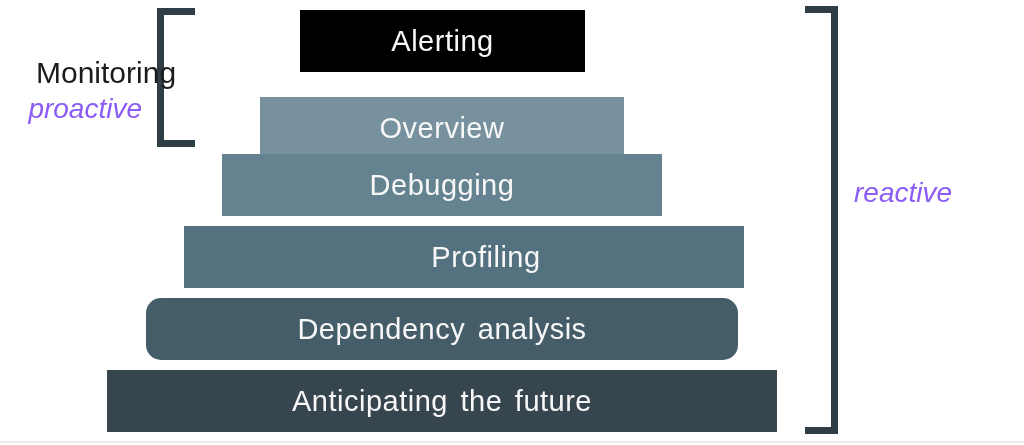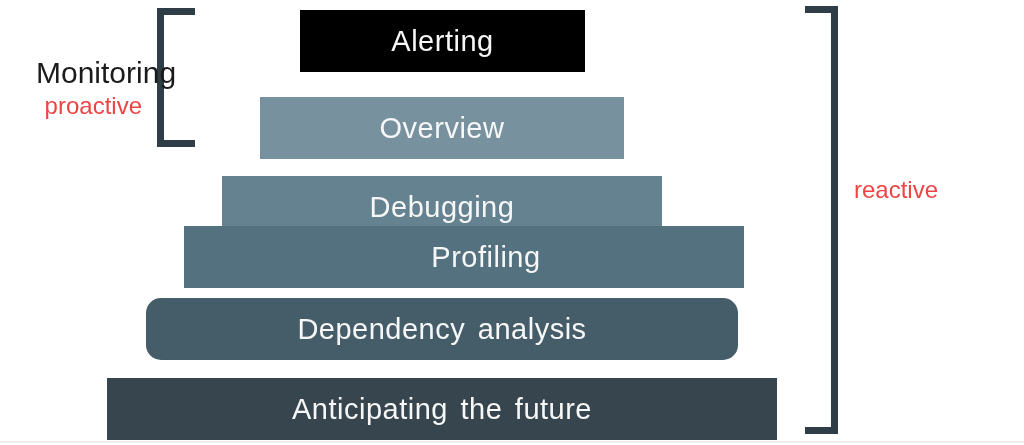--- a/index.html
+++ b/index.html
@@ -68,24 +68,25 @@
     text-align: left;
   }
   .heading {
     font-size: 30px;
     color: #1b1b1b;
     line-height: 1.25;
     white-space: nowrap;
     margin-left: 36px;
   }
   .subheading {
-    font-size: 24px;
-    color: #ef4444;
+    font-size: 28px;
+    color: #8b5cf6;
     line-height: 1.2;
     white-space: nowrap;
+    font-style: italic;
   }
   .right-side .heading { font-size: 29px; }
   
   .bottom-line {
     position: absolute;
     left: 0;
     top: 441px;
     width: 1024px;
     height: 2px;
     background: rgba(0, 0, 0, 0.07);
@@ -95,30 +96,30 @@
 <body>
 
 <div class="canvas">
 
   <div class="layer" style="width: 285px; left: 300px; top: 10px; background: #000000;">
     <span class="layer-label">Alerting</span>
   </div>
   <div class="layer" style="width: 364px; left: 260px; top: 82px; background: rgb(120, 145, 158); margin-top: 15px;">
     <span class="layer-label">Overview</span>
   </div>
-  <div class="layer" style="width: 440px; left: 222px; top: 154px; background: rgb(100, 130, 143); margin-top: 22px;">
+  <div class="layer" style="width: 440px; left: 222px; top: 154px; background: rgb(100, 130, 143);">
     <span class="layer-label">Debugging</span>
   </div>
   <div class="layer" style="width: 516px; left: 184px; top: 226px; background: rgb(83, 113, 127); padding-left: 44px;">
     <span class="layer-label">Profiling</span>
   </div>
   <div class="layer" style="width: 592px; left: 146px; top: 298px; background: rgb(69, 93, 105); border-radius: 15px;">
     <span class="layer-label">Dependency analysis</span>
   </div>
-  <div class="layer" style="width: 670px; left: 107px; top: 370px; background: rgb(54, 69, 78); margin-top: 8px;">
+  <div class="layer" style="width: 670px; left: 107px; top: 370px; background: rgb(54, 69, 78);">
     <span class="layer-label">Anticipating the future</span>
   </div>
 
   <div class="bracket bracket-left"></div>
   <div class="bracket bracket-right"></div>
 
   <div class="side-block left-side">
     <div class="heading">Monitoring</div>
     <div class="subheading">proactive</div>
   </div>

